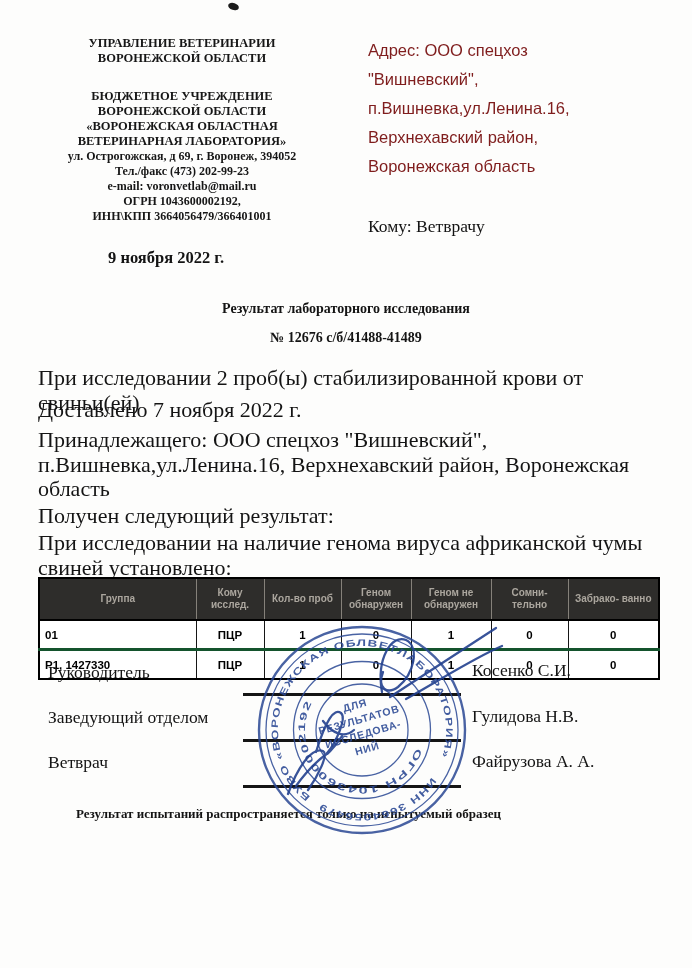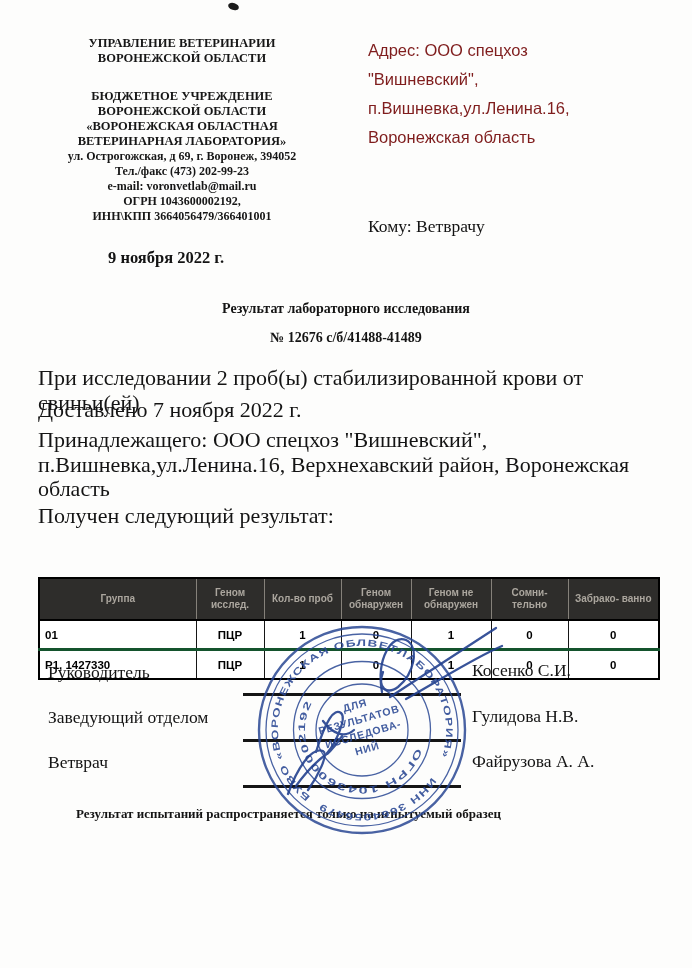--- a/index.html
+++ b/index.html
@@ -68,54 +68,59 @@
     <div class="small">Тел./факс  (473) 202-99-23</div>
     <div class="small">e-mail: voronvetlab@mail.ru</div>
     <div class="small">ОГРН 1043600002192,</div>
     <div class="small">ИНН\КПП 3664056479/366401001</div>
   </div>
 
   <div class="addr abs">
     <div>Адрес: ООО спецхоз</div>
     <div>"Вишневский",</div>
     <div>п.Вишневка,ул.Ленина.16,</div>
+    <div>Верхнехавский район,</div>
     <div>Воронежская область</div>
   </div>
 
   <div class="komu abs">Кому: Ветврачу</div>
   <div class="date abs">9 ноября 2022 г.</div>
 
   <div class="title abs">
     <div>Результат лабораторного исследования</div>
     <div>№ 12676 с/б/41488-41489</div>
   </div>
 
   <div class="p p1 abs">При исследовании 2 проб(ы) стабилизированной крови от свиньи(ей)</div>
   <div class="p p2 abs">Доставлено 7 ноября 2022 г.</div>
   <div class="p p3 abs">
     <div>Принадлежащего: ООО спецхоз "Вишневский",</div>
     <div>п.Вишневка,ул.Ленина.16, Верхнехавский район, Воронежская</div>
     <div>область</div>
   </div>
   <div class="p p4 abs">Получен следующий результат:</div>
+  <div class="p p5 abs">
+    <div>При исследовании на наличие генома вируса африканской чумы</div>
+    <div>свиней установлено:</div>
+  </div>
 
   <table class="tbl abs">
     <colgroup>
       <col style="width:157px">
         <col style="width:68px">
         <col style="width:77px">
       <col style="width:70px">
         <col style="width:80px">
         <col style="width:77px">
         <col style="width:91px">
     </colgroup>
     <thead>
       <tr>
         <th>Группа</th>
-        <th>Геном исслед.</th>
+        <th>Кому исслед.</th>
         <th>Кол-во проб</th>
         <th>Геном обнаружен</th>
         <th>Геном не обнаружен</th>
         <th>Сомни- тельно</th>
         <th>Забрако- ванно</th>
       </tr>
     </thead>
     <tbody>
       <tr>
         <td class="c0">01</td>

